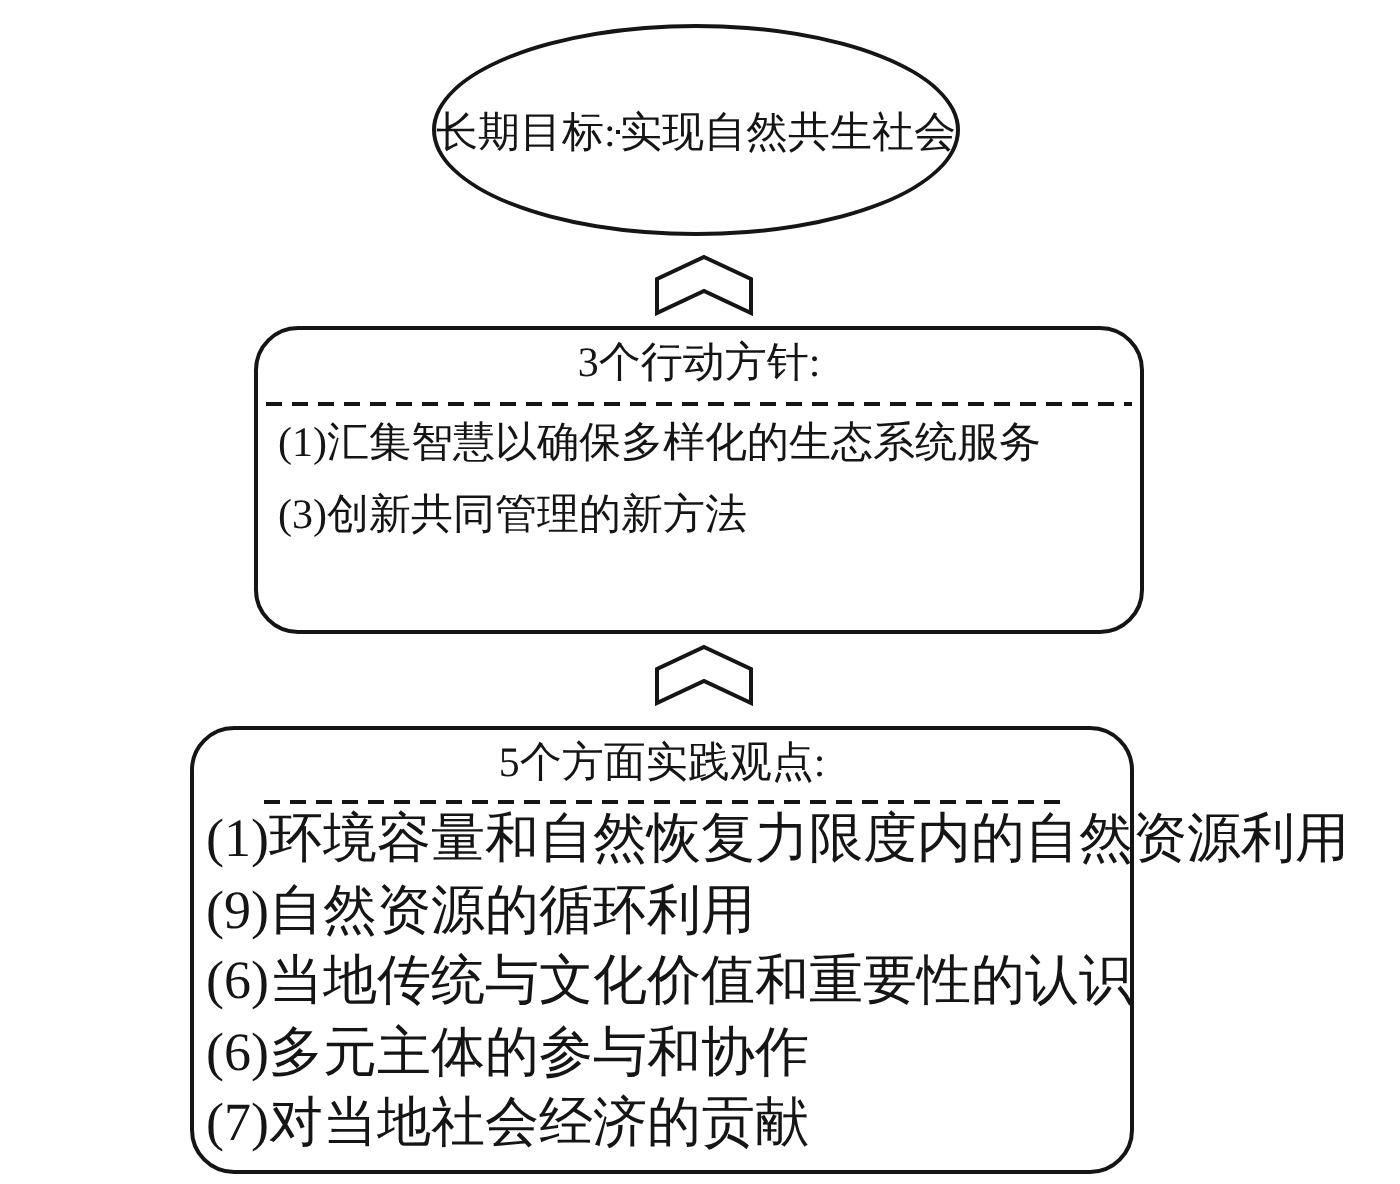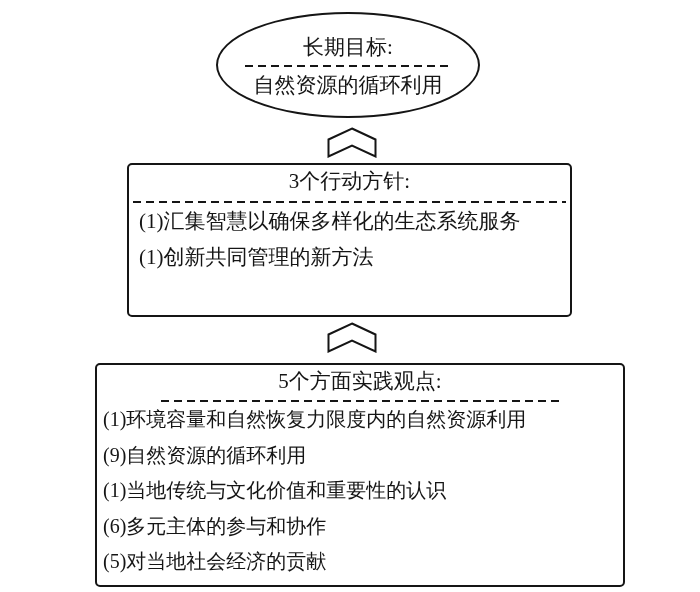--- a/index.html
+++ b/index.html
@@ -16,21 +16,21 @@
     overflow:hidden;
   }
   .canvas{position:absolute;left:0;top:0;width:700px;height:592px;background:var(--bg);}
 
   
   .ellipse{
     position:absolute;left:216px;top:12px;width:264px;height:106px;
     border:2px solid var(--ink);
     border-radius:50%;
     background:var(--bg);
-    display:flex;flex-direction:column;align-items:center;justify-content:center;
+    display:flex;align-items:center;justify-content:center;
     padding-top:2px;
   }
   .node-title{
     font-size:21px;line-height:25px;text-align:center;white-space:nowrap;
   }
   .node-line{
     font-size:21px;line-height:25px;text-align:center;white-space:nowrap;
   }
   .dash{
     height:2px;
@@ -41,67 +41,67 @@
   
   .chevron{position:absolute;width:50px;height:31px;display:block;}
   .chevron-1{left:327px;top:127px;}
   .chevron-2{left:327px;top:322px;}
   .chevron polygon{fill:var(--bg);stroke:var(--ink);stroke-width:2;stroke-linejoin:miter;}
 
   
   .box{
     position:absolute;
     border:2px solid var(--ink);
-    border-radius:5px;
+    border-radius:22px;
     background:var(--bg);
   }
   .box .node-title{padding-top:4px;}
   .box-actions{left:127px;top:163px;width:445px;height:154px;}
   .box-actions .dash{margin:7px 4px 0 4px;}
   .box-actions .items{padding-left:10px;padding-right:4px;}
   .box-actions .item{font-size:21px;line-height:36px;white-space:nowrap;}
 
-  .box-practices{left:95px;top:363px;width:530px;height:224px;}
+  .box-practices{left:95px;top:363px;width:472px;height:224px;}
   .box-practices .dash{width:398px;margin:6px auto 0 auto;}
   .box-practices .items{padding-left:6px;padding-right:4px;}
-  .box-practices .item{font-size:20px;line-height:35.5px;white-space:nowrap;}
+  .box-practices .item{font-size:27px;line-height:35.5px;white-space:nowrap;}
 </style>
 </head>
 <body>
 
 <div class="canvas">
 
   <div class="ellipse">
     <div class="node-title">长期目标:</div>
     <div class="dash"></div>
-    <div class="node-line">自然资源的循环利用</div>
+    <div class="node-line">实现自然共生社会</div>
   </div>
 
   <svg class="chevron chevron-1" viewBox="0 0 50 31" aria-hidden="true">
     <polygon points="25,1.5 48.5,12.5 48.5,29.5 25,18.5 1.5,29.5 1.5,12.5"></polygon>
   </svg>
 
   <div class="box box-actions">
     <div class="node-title">3个行动方针:</div>
     <div class="dash"></div>
     <div class="items">
       <div class="item">(1)汇集智慧以确保多样化的生态系统服务</div>
-      <div class="item">(1)创新共同管理的新方法</div>
+      <div class="item">(3)创新共同管理的新方法</div>
     </div>
   </div>
 
   <svg class="chevron chevron-2" viewBox="0 0 50 31" aria-hidden="true">
     <polygon points="25,1.5 48.5,12.5 48.5,29.5 25,18.5 1.5,29.5 1.5,12.5"></polygon>
   </svg>
 
   <div class="box box-practices">
     <div class="node-title">5个方面实践观点:</div>
     <div class="dash"></div>
     <div class="items">
       <div class="item">(1)环境容量和自然恢复力限度内的自然资源利用</div>
       <div class="item">(9)自然资源的循环利用</div>
-      <div class="item">(1)当地传统与文化价值和重要性的认识</div>
+      <div class="item">(6)当地传统与文化价值和重要性的认识</div>
       <div class="item">(6)多元主体的参与和协作</div>
-      <div class="item">(5)对当地社会经济的贡献</div>
+      <div class="item">(7)对当地社会经济的贡献</div>
     </div>
   </div>
 
 </div>
 
 </body></html>

